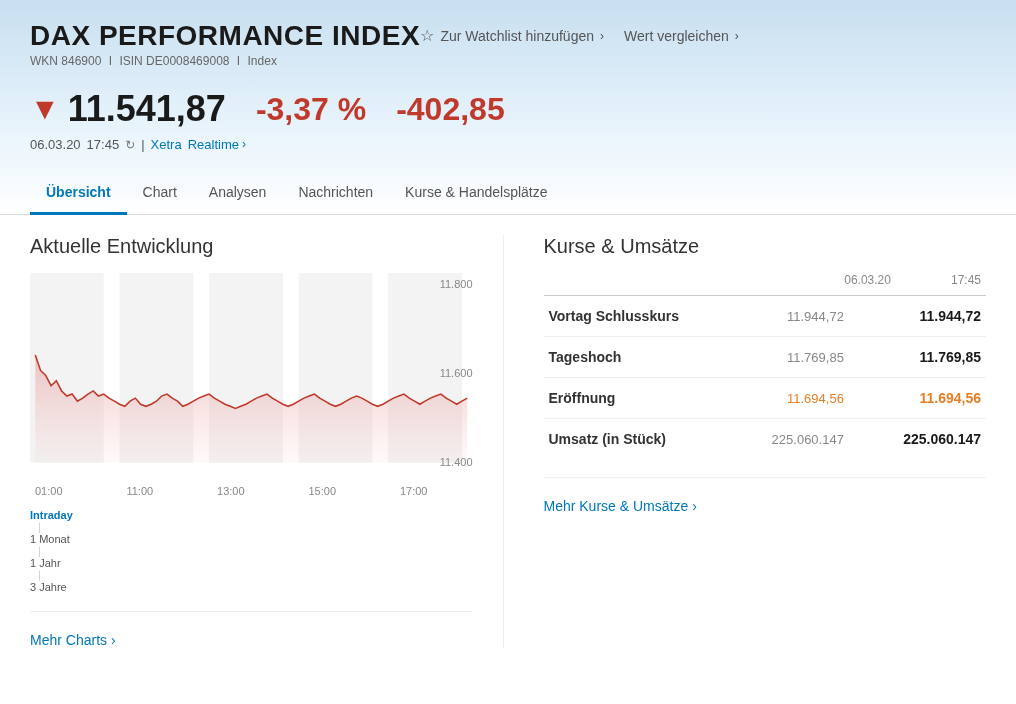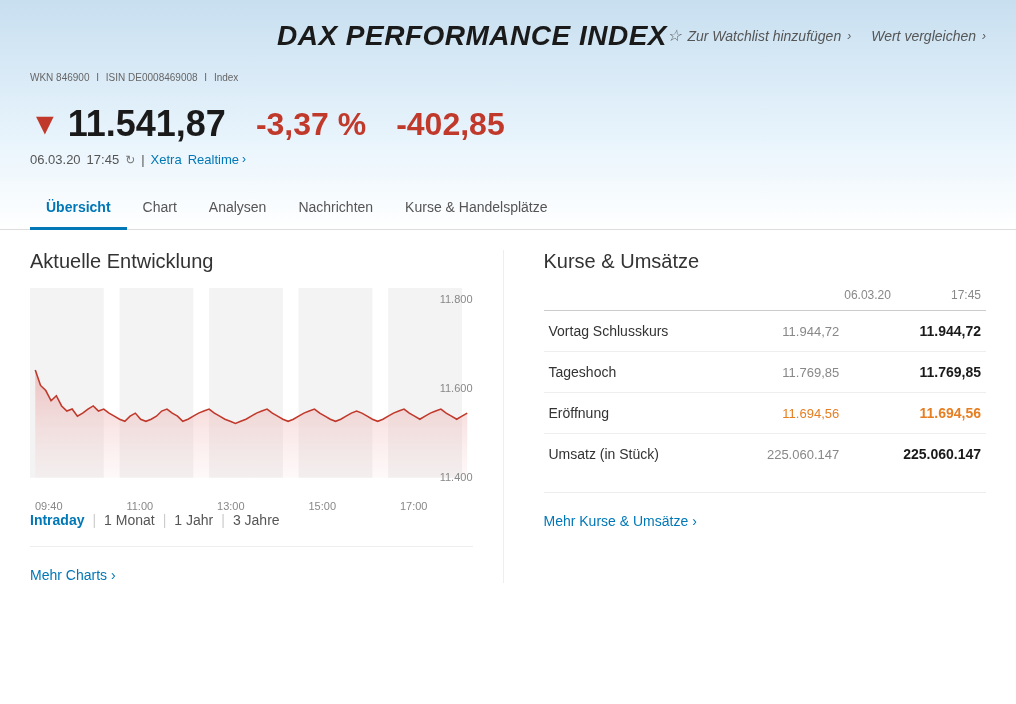--- a/index.html
+++ b/index.html
@@ -11,23 +11,22 @@
       width: 1016px;
       overflow-x: hidden;
     }
 
     .header-section {
       padding: 20px 30px 10px 30px;
     }
 
     .title-row {
       display: flex;
-      justify-content: flex-end;
+      justify-content: flex-start;
       align-items: flex-start;
-      font-style: italic;
     }
 
     .index-title {
       font-size: 28px;
       font-weight: 700;
       color: #1a1a1a;
       letter-spacing: 0.5px;
     }
 
     .header-actions {
@@ -42,22 +41,22 @@
       align-items: center;
       gap: 6px;
       color: #555;
       font-size: 14px;
       cursor: pointer;
       text-decoration: none;
     }
 
     .subtitle-row {
       color: #666;
-      font-size: 10px;
-      margin-top: 20px;
+      font-size: 12px;
+      margin-top: 2px;
     }
 
     .subtitle-row span { margin-right: 4px; }
 
     .price-section {
       padding: 10px 30px 5px 30px;
       display: flex;
       align-items: center;
       gap: 30px;
     }
@@ -197,22 +196,24 @@
       font-size: 11px;
       color: #888;
       padding: 0 0 0 5px;
       margin-top: 4px;
       padding-right: 45px;
     }
 
     .time-range-links {
       display: flex;
       gap: 0;
-      font-size: 14px;
+      margin-top: 12px;
+      font-size: 11px;
       color: #555;
+      flex-direction: column;
     }
 
     .time-range-link {
       cursor: pointer;
       color: #555;
     }
 
     .time-range-link.active {
       color: #0077b6;
       font-weight: 600;
@@ -258,21 +259,21 @@
       border-top: 1px solid #ccc;
     }
 
     .kurse-table td {
       padding: 12px 5px;
       font-size: 14px;
     }
 
     .kurse-table td:first-child {
       color: #333;
-      font-weight: 400;
+      font-weight: 700;
     }
 
     .kurse-table td.val1 {
       text-align: right;
       color: #888;
       font-size: 13px;
     }
 
     .kurse-table td.val2 {
       text-align: right;
@@ -379,21 +380,21 @@
       </svg>
 
       <div class="chart-y-labels">
         <span>11.800</span>
         <span>11.600</span>
         <span>11.400</span>
       </div>
     </div>
 
     <div class="chart-x-labels">
-      <span>09:40</span>
+      <span>01:00</span>
       <span>11:00</span>
       <span>13:00</span>
       <span>15:00</span>
       <span>17:00</span>
     </div>
 
     <div class="time-range-links">
       <span class="time-range-link active">Intraday</span>
       <span class="time-range-sep">|</span>
       <span class="time-range-link">1 Monat</span>

